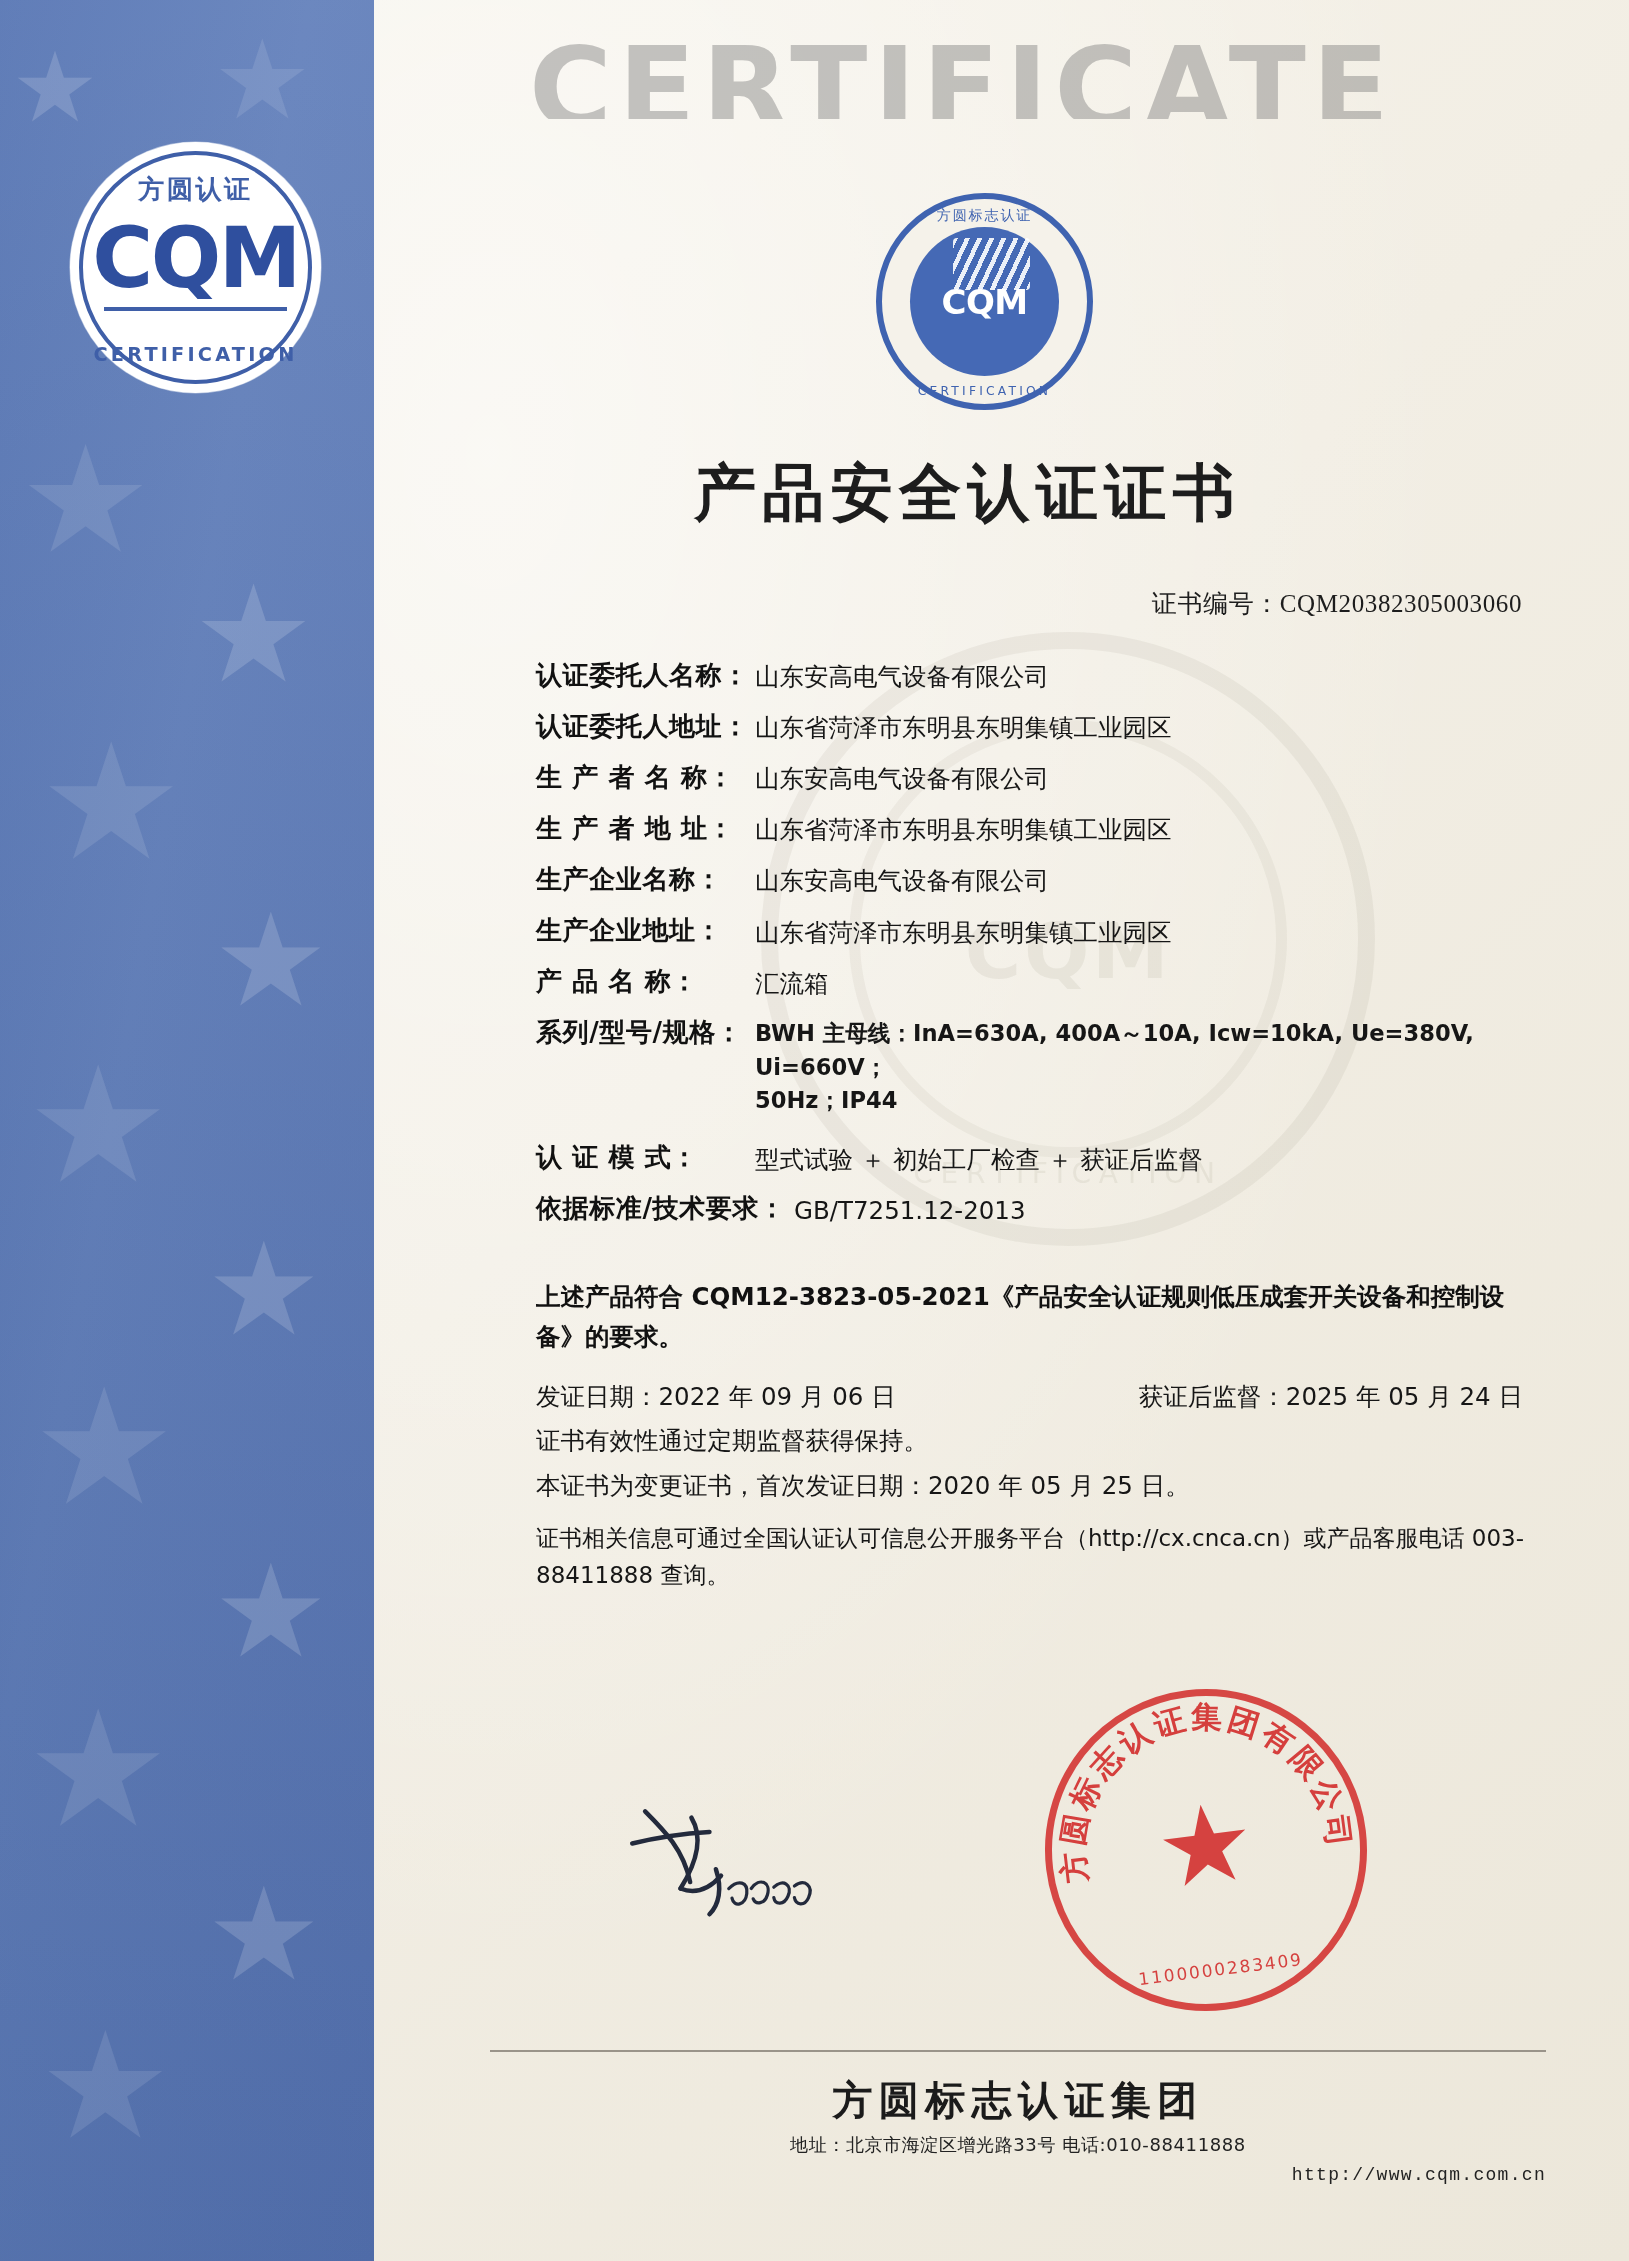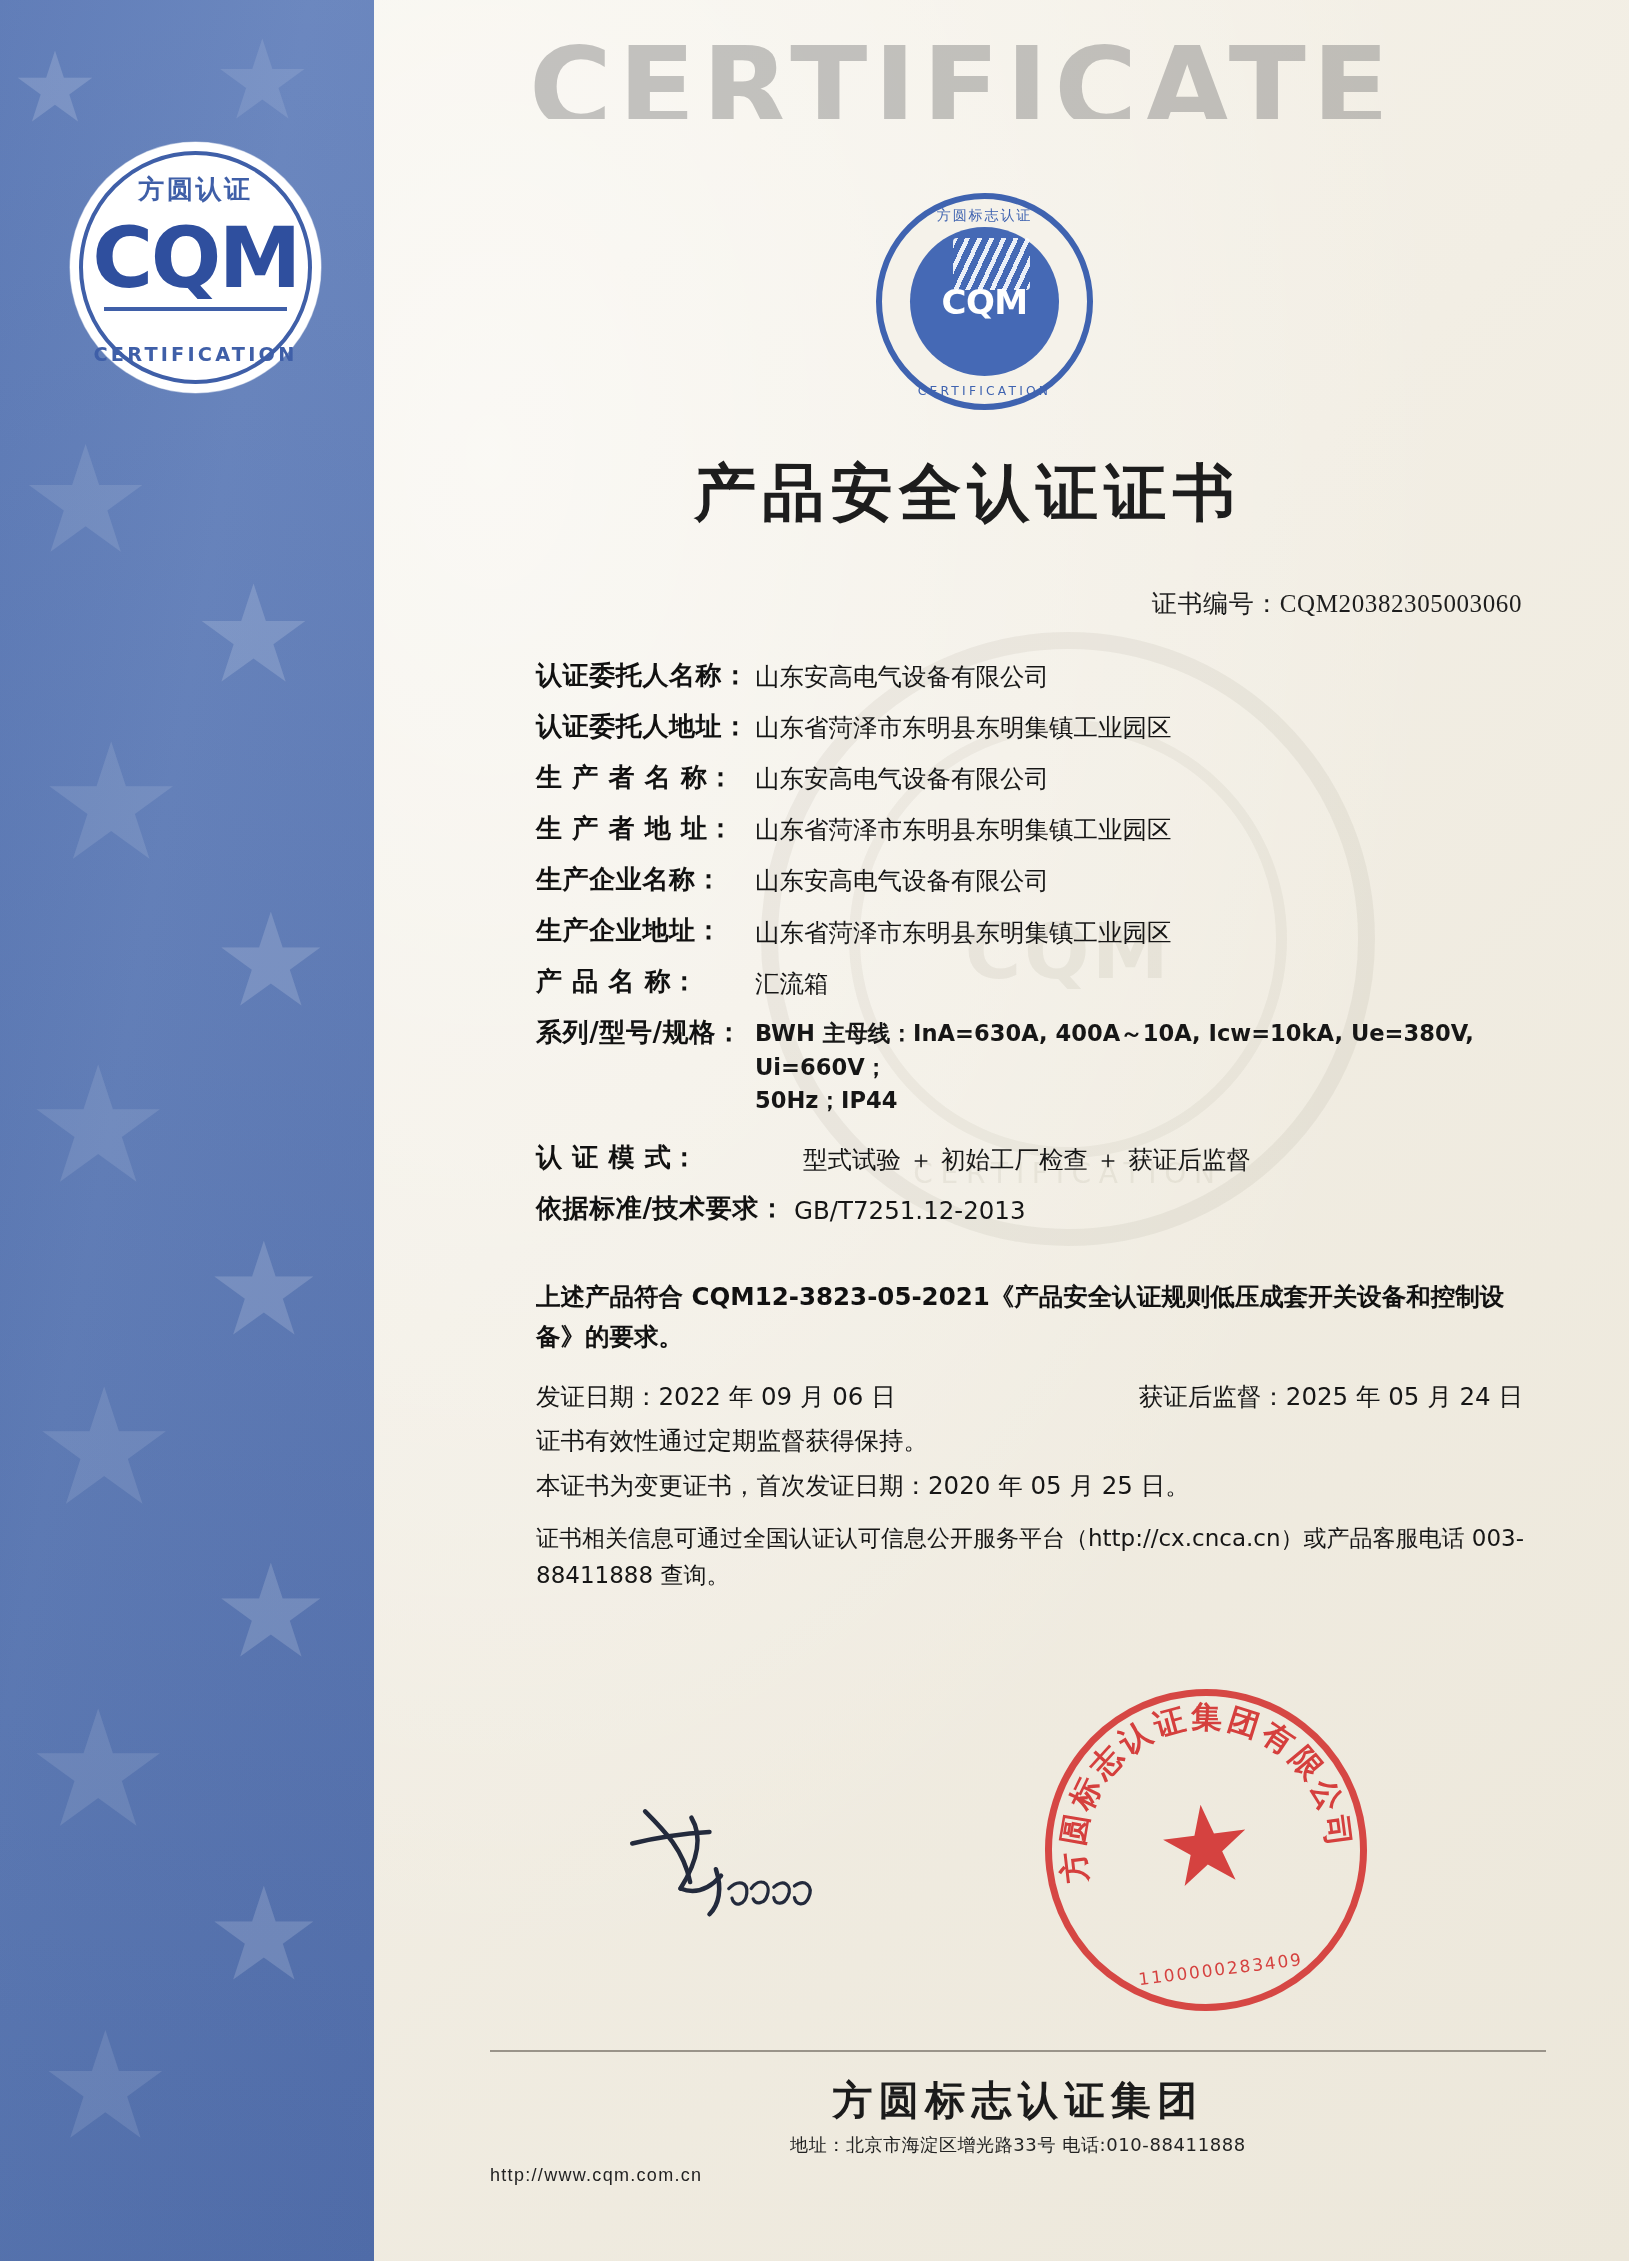--- a/index.html
+++ b/index.html
@@ -266,21 +266,21 @@
     line-height: 1.5;
     padding-top: 1.3px;
   }
   .f-value.mono-ish {
     font-family: "DejaVu Sans", sans-serif;
     font-size: 22.6px;
     letter-spacing: 0px;
     font-weight: bold;
   }
 
-  .gap-top { margin-top: 22px; gap: 48px; }
+  .gap-top { margin-top: 22px; }
 
   
   #compliance {
     position: absolute;
     left: 123px;
     top: 1277px;
     width: 980px;
     font-family: "DejaVu Sans", sans-serif;
     font-weight: bold;
     font-size: 24.5px;
@@ -415,22 +415,22 @@
     font-family: "DejaVu Sans", sans-serif;
     font-size: 18px;
     color: #222;
     letter-spacing: 0.6px;
   }
   #footer-url {
     position: absolute;
     left: 490px;
     right: 84px;
     top: 2165px;
-    text-align: left;
-    font-family: Liberation Sans, sans-serif;
+    text-align: right;
+    font-family: Liberation Mono, monospace;
     font-size: 18px;
     color: #222;
     letter-spacing: 1.3px;
   }
 
   
   #bg-watermark {
     position: absolute;
     left: 761px;
     top: 632px;

